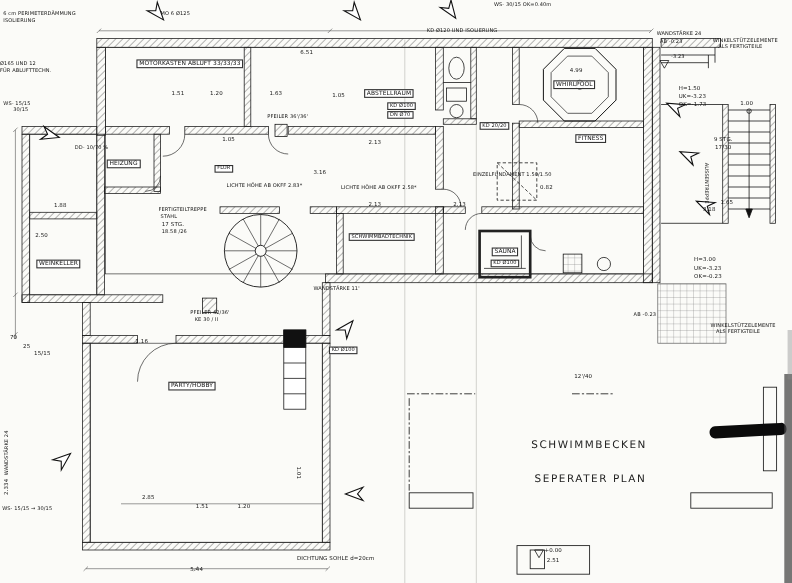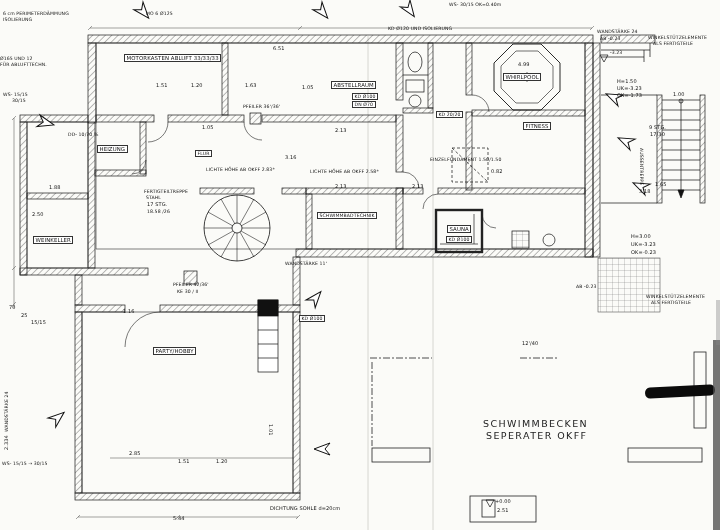--- a/index.html
+++ b/index.html
@@ -260,22 +260,22 @@
 <div class="lb bx" style="left:33px;top:236px">WEINKELLER</div>
 <div class="lb t4" style="left:285px;top:261px">WANDSTÄRKE 11'</div>
 <div class="lb t4" style="left:173px;top:282px">PFEILER 42/36'</div>
 <div class="lb t4" style="left:177px;top:289px">KE 30 / II</div>
 <div class="lb t4" style="left:243px;top:104px">PFEILER 36'/36'</div>
 <div class="lb bx" style="left:153px;top:347px">PARTY/HOBBY</div>
 <div class="lb bx t4" style="left:299px;top:315px">KD Ø100</div>
 <div class="lb t4 vert-up" style="left:4px;top:432px">WANDSTÄRKE 24</div>
 <div class="lb t4" style="left:2px;top:461px">WS- 15/15 → 30/15</div>
 <div class="lb t5" style="left:270px;top:506px">DICHTUNG SOHLE d=20cm</div>
-<div class="lb big" style="left:483px;top:418px">SCHWIMMBECKEN</div>
-<div class="lb big" style="left:486px;top:430px">SEPERATER OKFF</div>
+<div class="lb big" style="left:483px;top:399px">SCHWIMMBECKEN</div>
+<div class="lb big" style="left:486px;top:430px">SEPERATER PLAN</div>
 <div class="lb t5" style="left:495px;top:499px">+0.00</div>
 <div class="lb t5" style="left:522px;top:341px">12'/40</div>
 
 <div class="lb dim" style="left:156px;top:83px">1.51</div>
 <div class="lb dim" style="left:191px;top:83px">1.20</div>
 <div class="lb dim" style="left:245px;top:83px">1.63</div>
 <div class="lb dim" style="left:302px;top:85px">1.05</div>
 <div class="lb dim" style="left:273px;top:46px">6.51</div>
 <div class="lb dim" style="left:335px;top:128px">2.13</div>
 <div class="lb dim" style="left:202px;top:125px">1.05</div>

